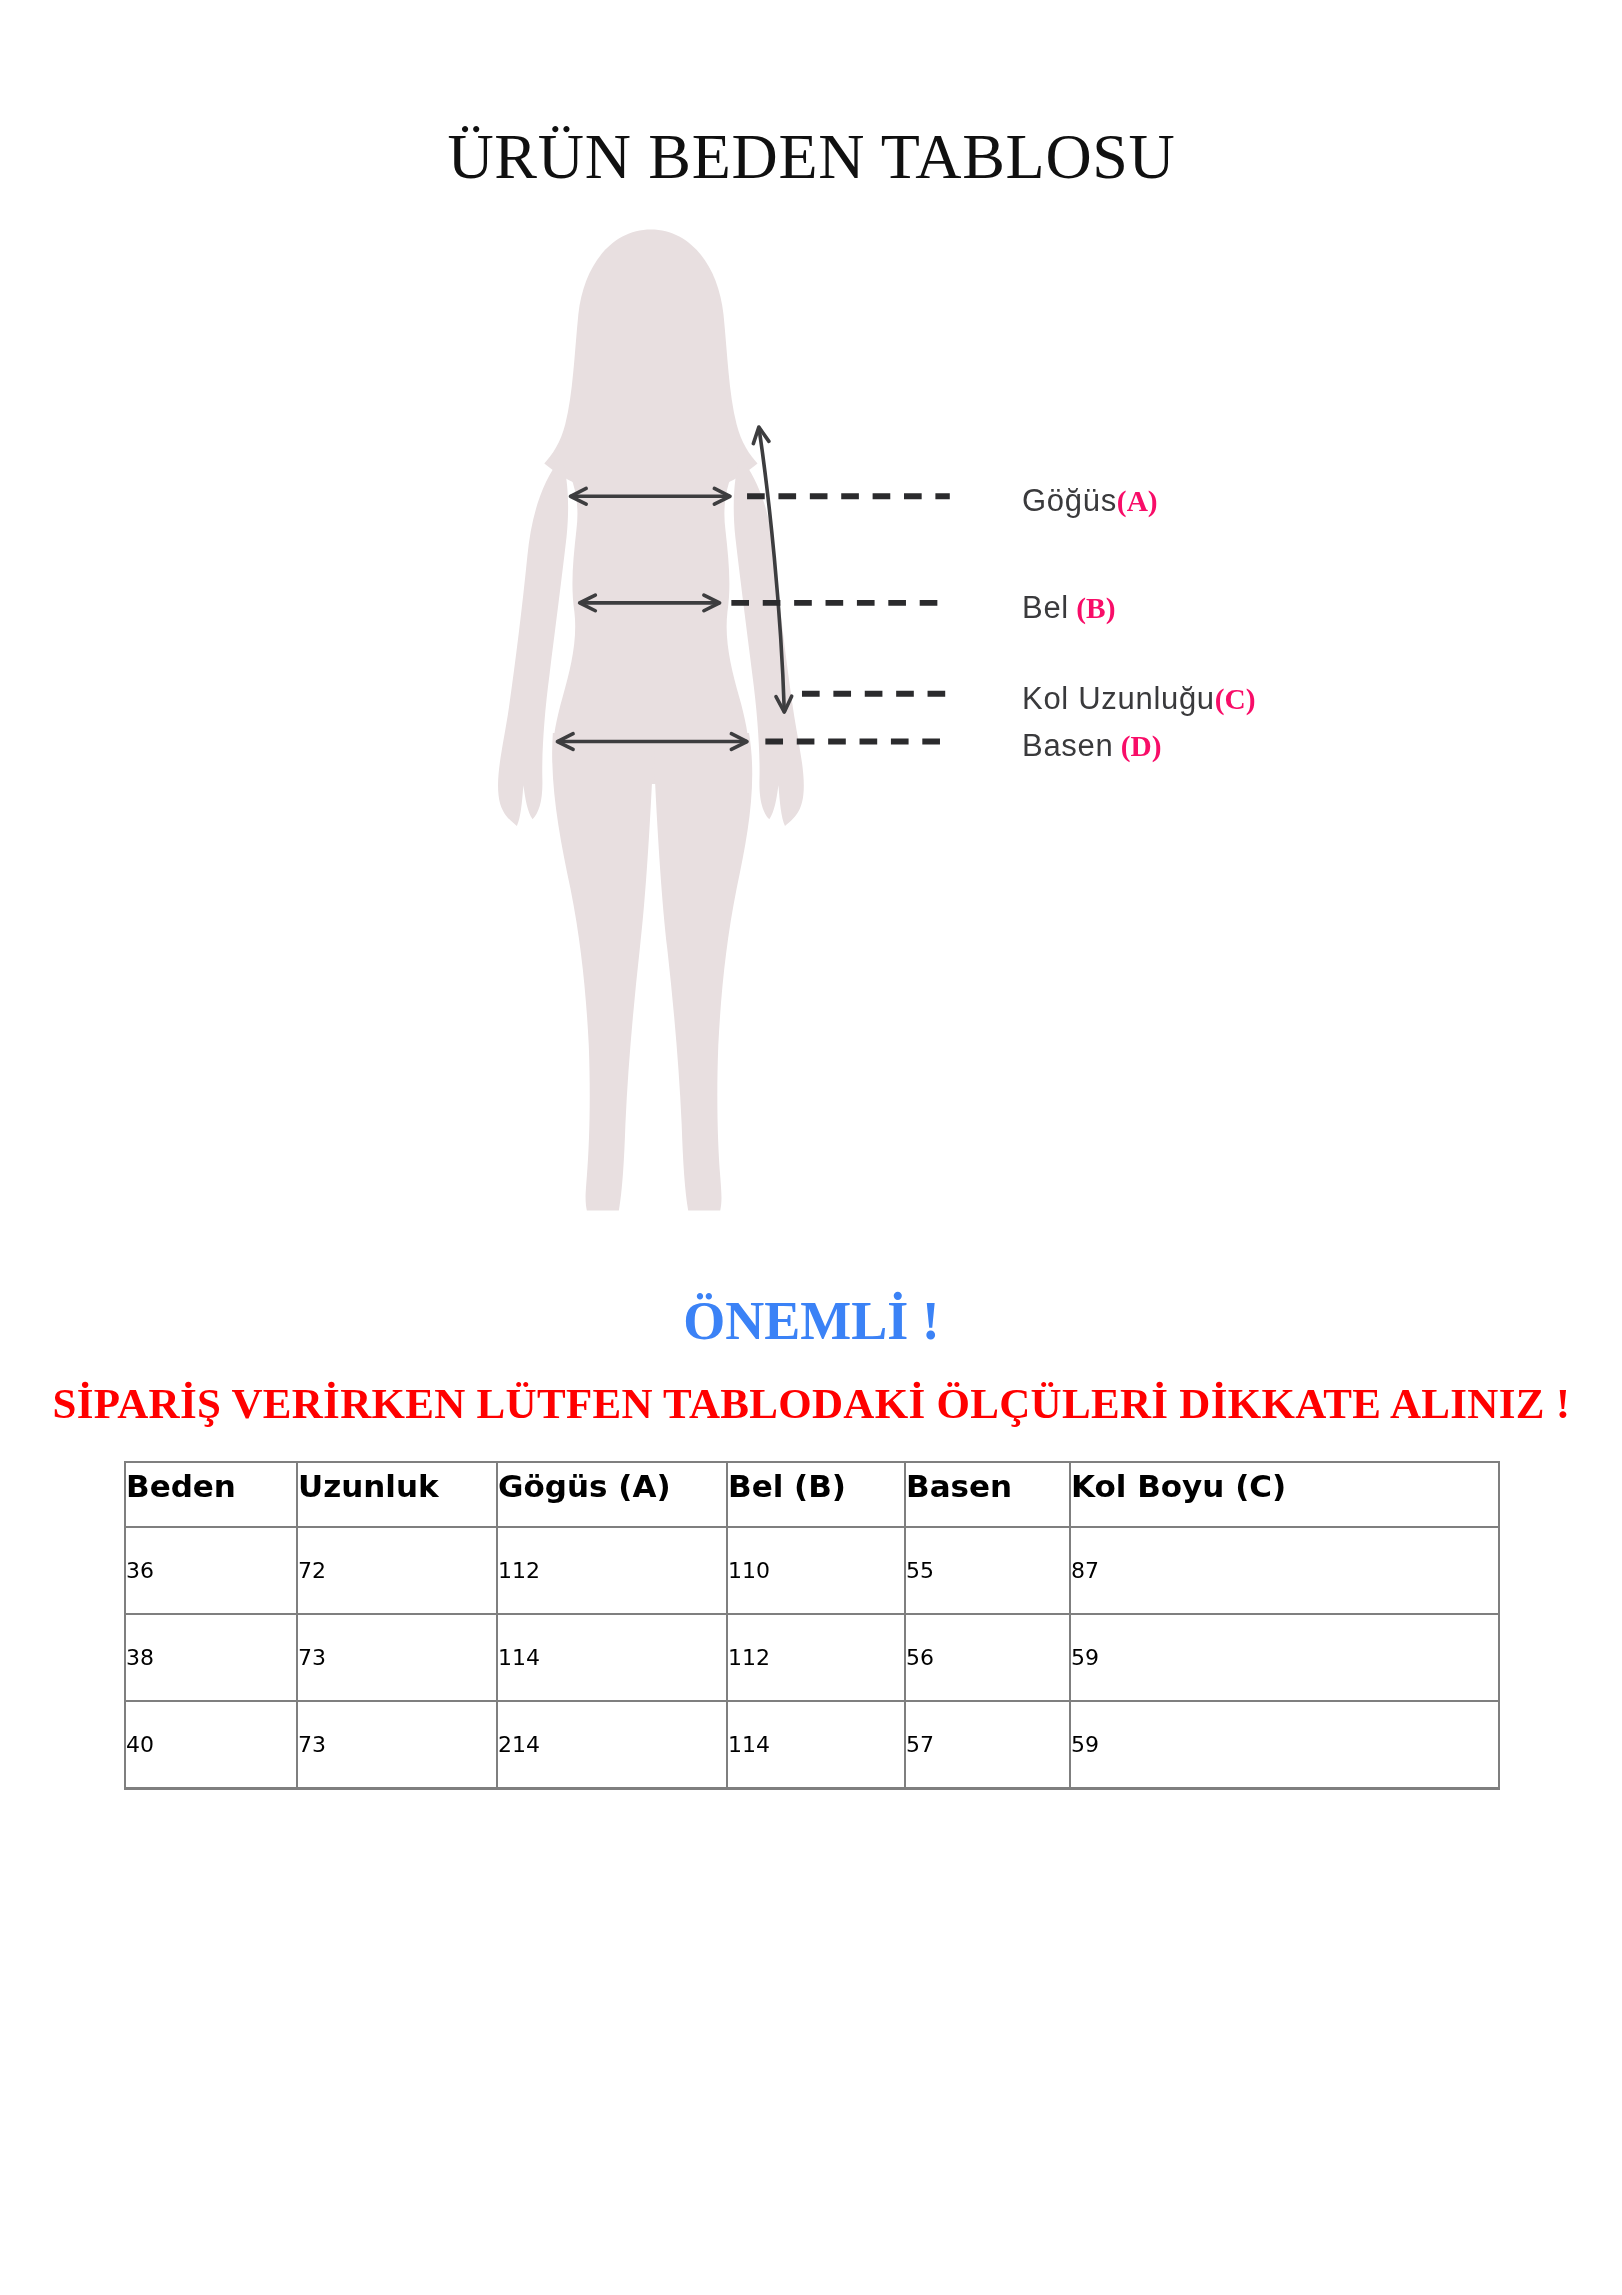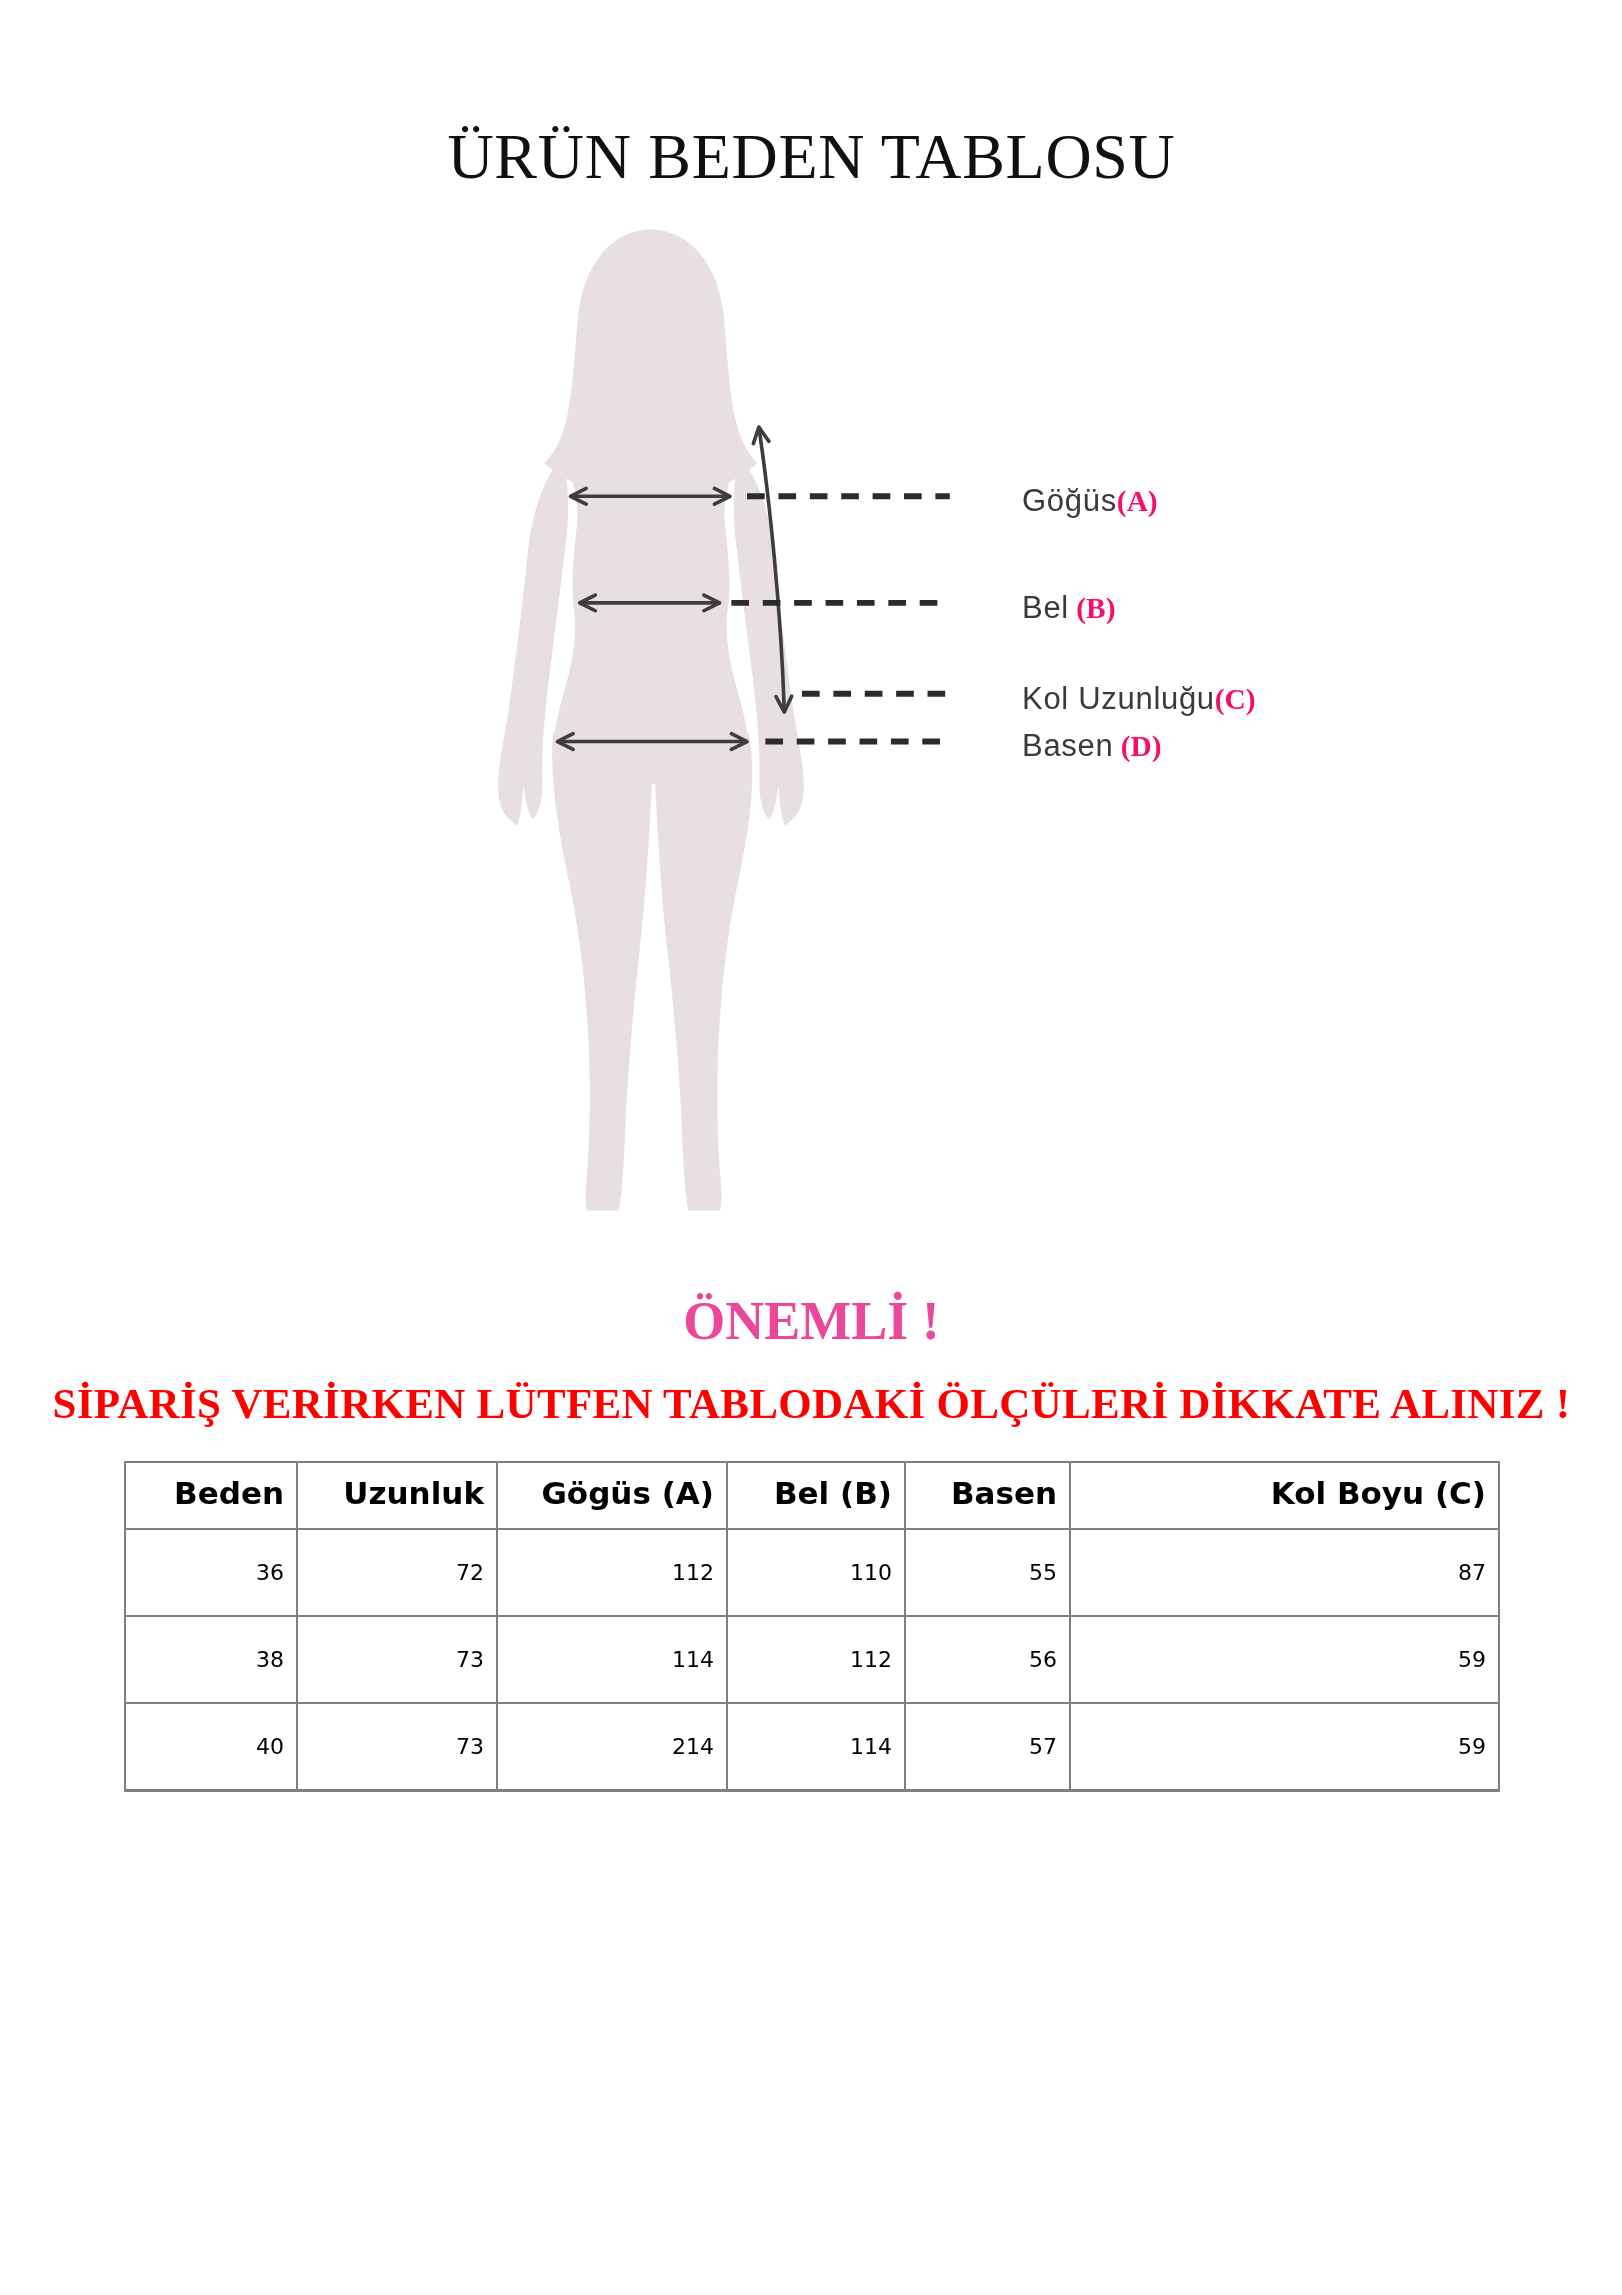--- a/index.html
+++ b/index.html
@@ -48,21 +48,21 @@
   .lbl-1{top:582px;}
   .lbl-2{top:673px;}
   .lbl-3{top:720px;}
   .notice-heading{
     position:absolute;
     top:1290px; left:0; width:1623px;
     text-align:center;
     font-family:"Liberation Serif", serif;
     font-weight:700;
     font-size:54px;
-    color:#ec4899;
+    color:#3b82f6;
   }
   .notice-warning{
     position:absolute;
     top:1379px; left:0; width:1623px;
     text-align:center;
     font-family:"Liberation Serif", serif;
     font-weight:700;
     font-size:43px;
     color:#ff0000;
     letter-spacing:0.3px;
@@ -74,23 +74,23 @@
     border-collapse:collapse;
     table-layout:fixed;
     font-family:"DejaVu Sans", sans-serif;
     color:#000000;
   }
   table.size-table th, table.size-table td{
     border-left:2px solid #7f7f7f;
     border-right:2px solid #7f7f7f;
     border-top:2.6px solid #7f7f7f;
     border-bottom:2.6px solid #7f7f7f;
-    text-align:right;
+    text-align:left;
     vertical-align:middle;
-    padding:12px;
+    padding:0;
   }
   table.size-table thead tr{height:65px;}
   table.size-table tbody tr{height:87px;}
   table.size-table th{
     font-size:31px;
     font-weight:700;
     padding-bottom:17px;
   }
   table.size-table td{font-size:22px;font-weight:400;}
   table.size-table tbody tr:last-child td{border-bottom:3.9px solid #7f7f7f;}

